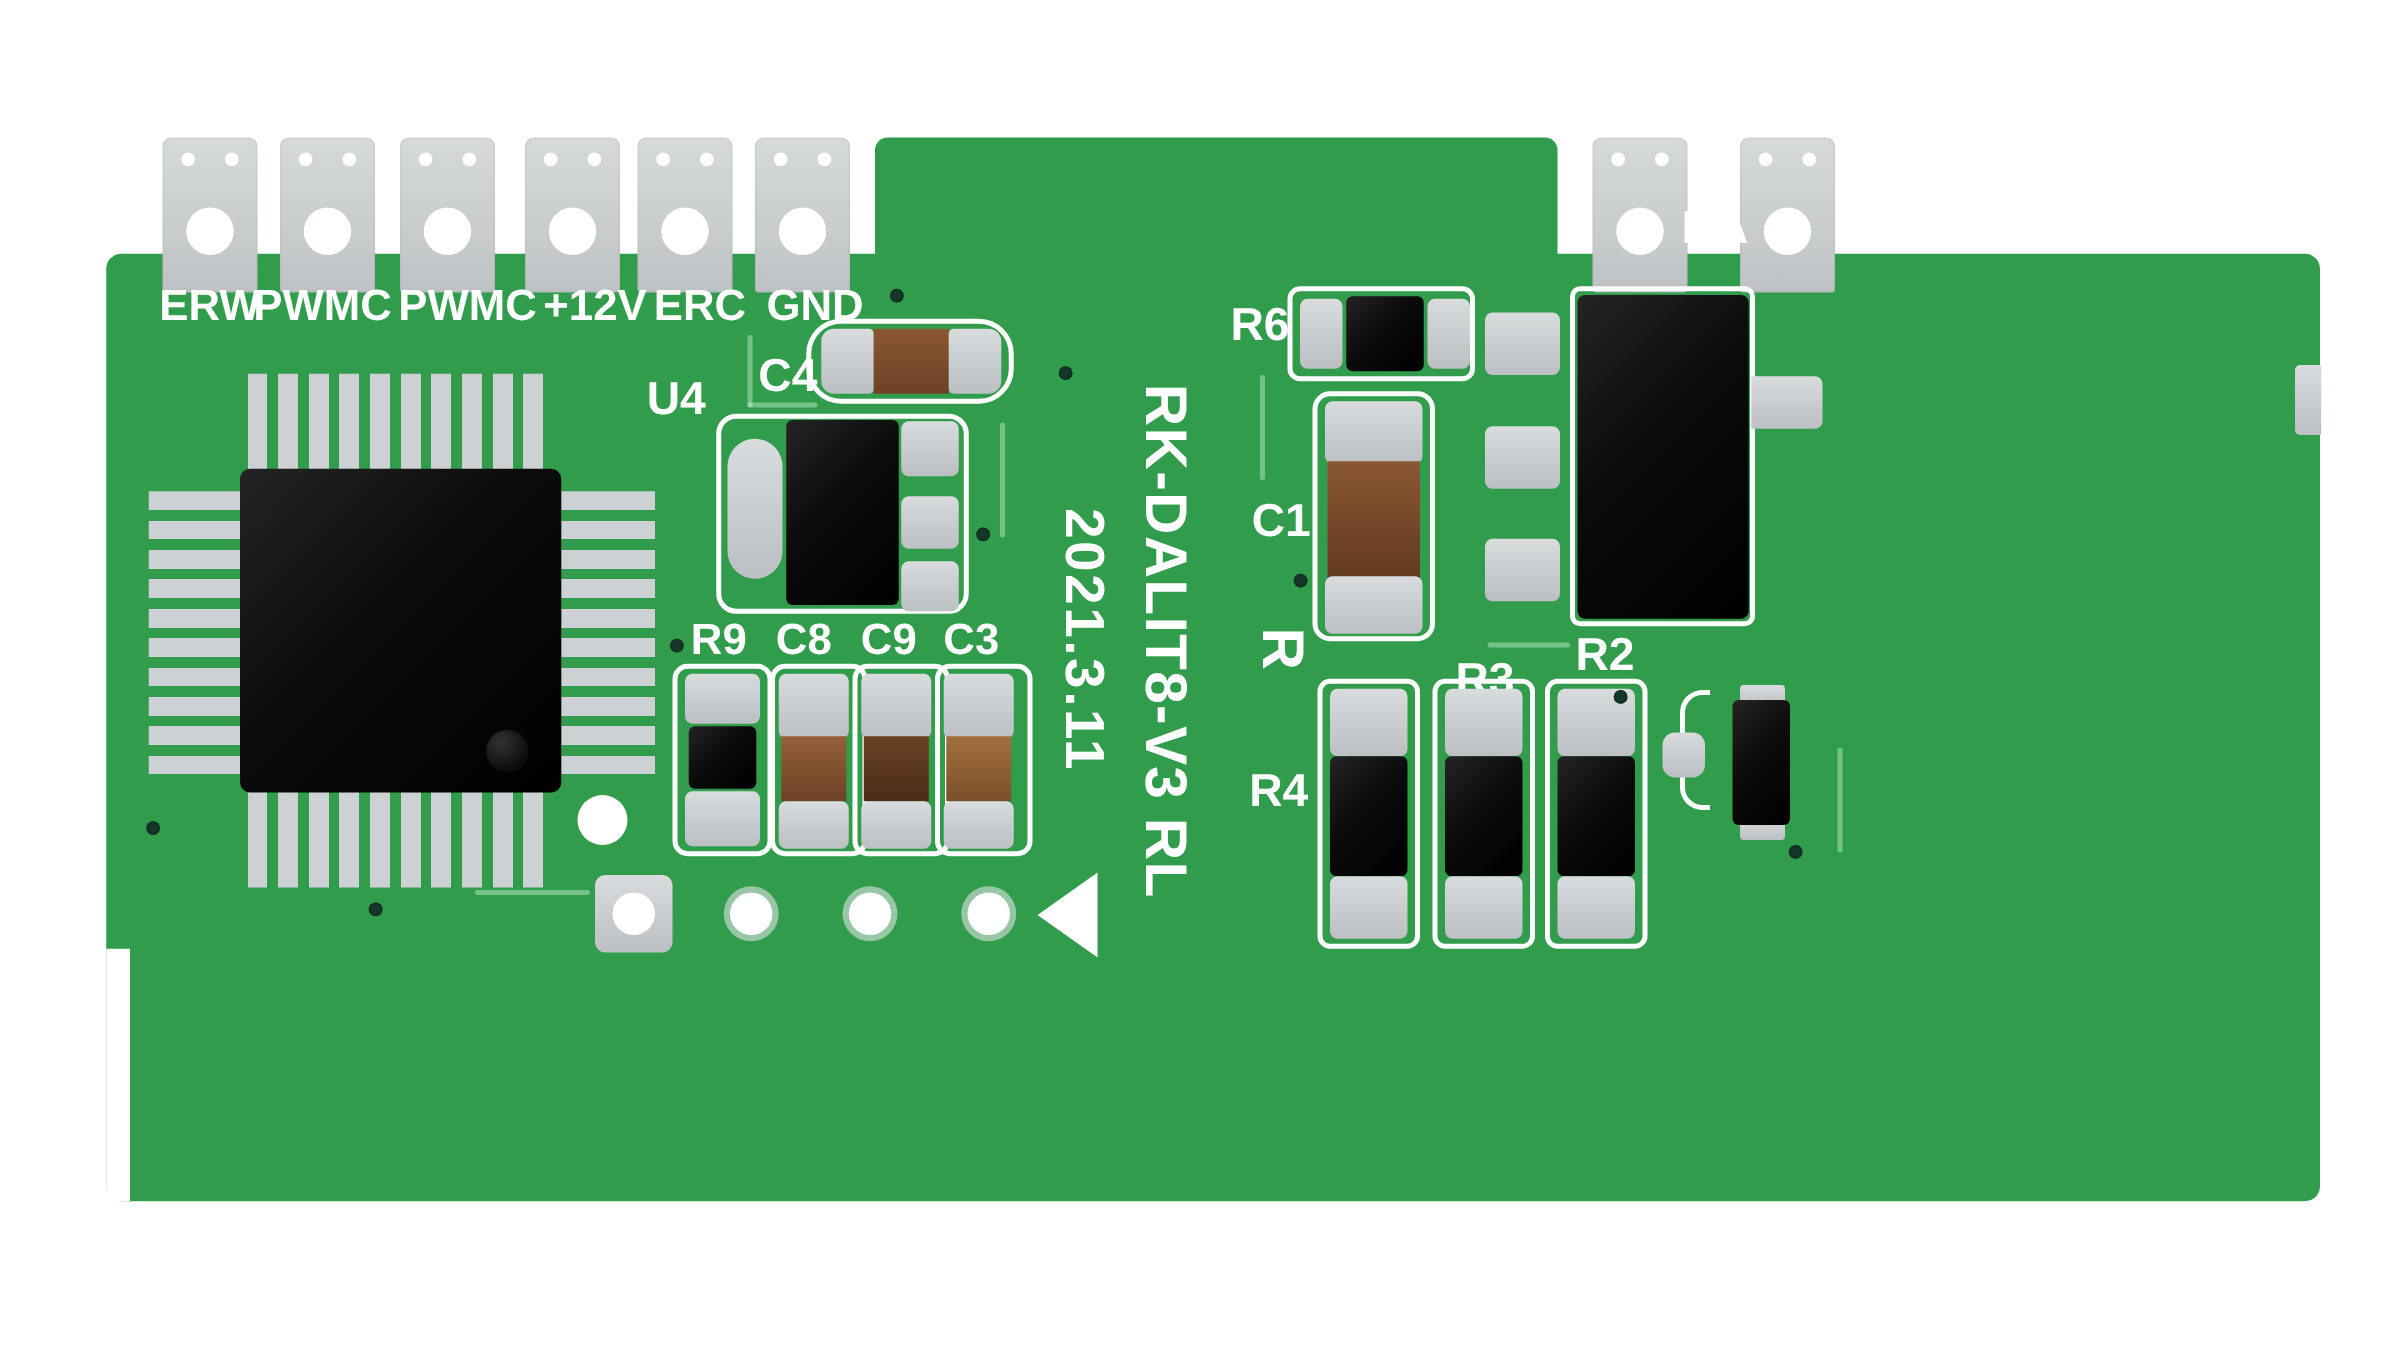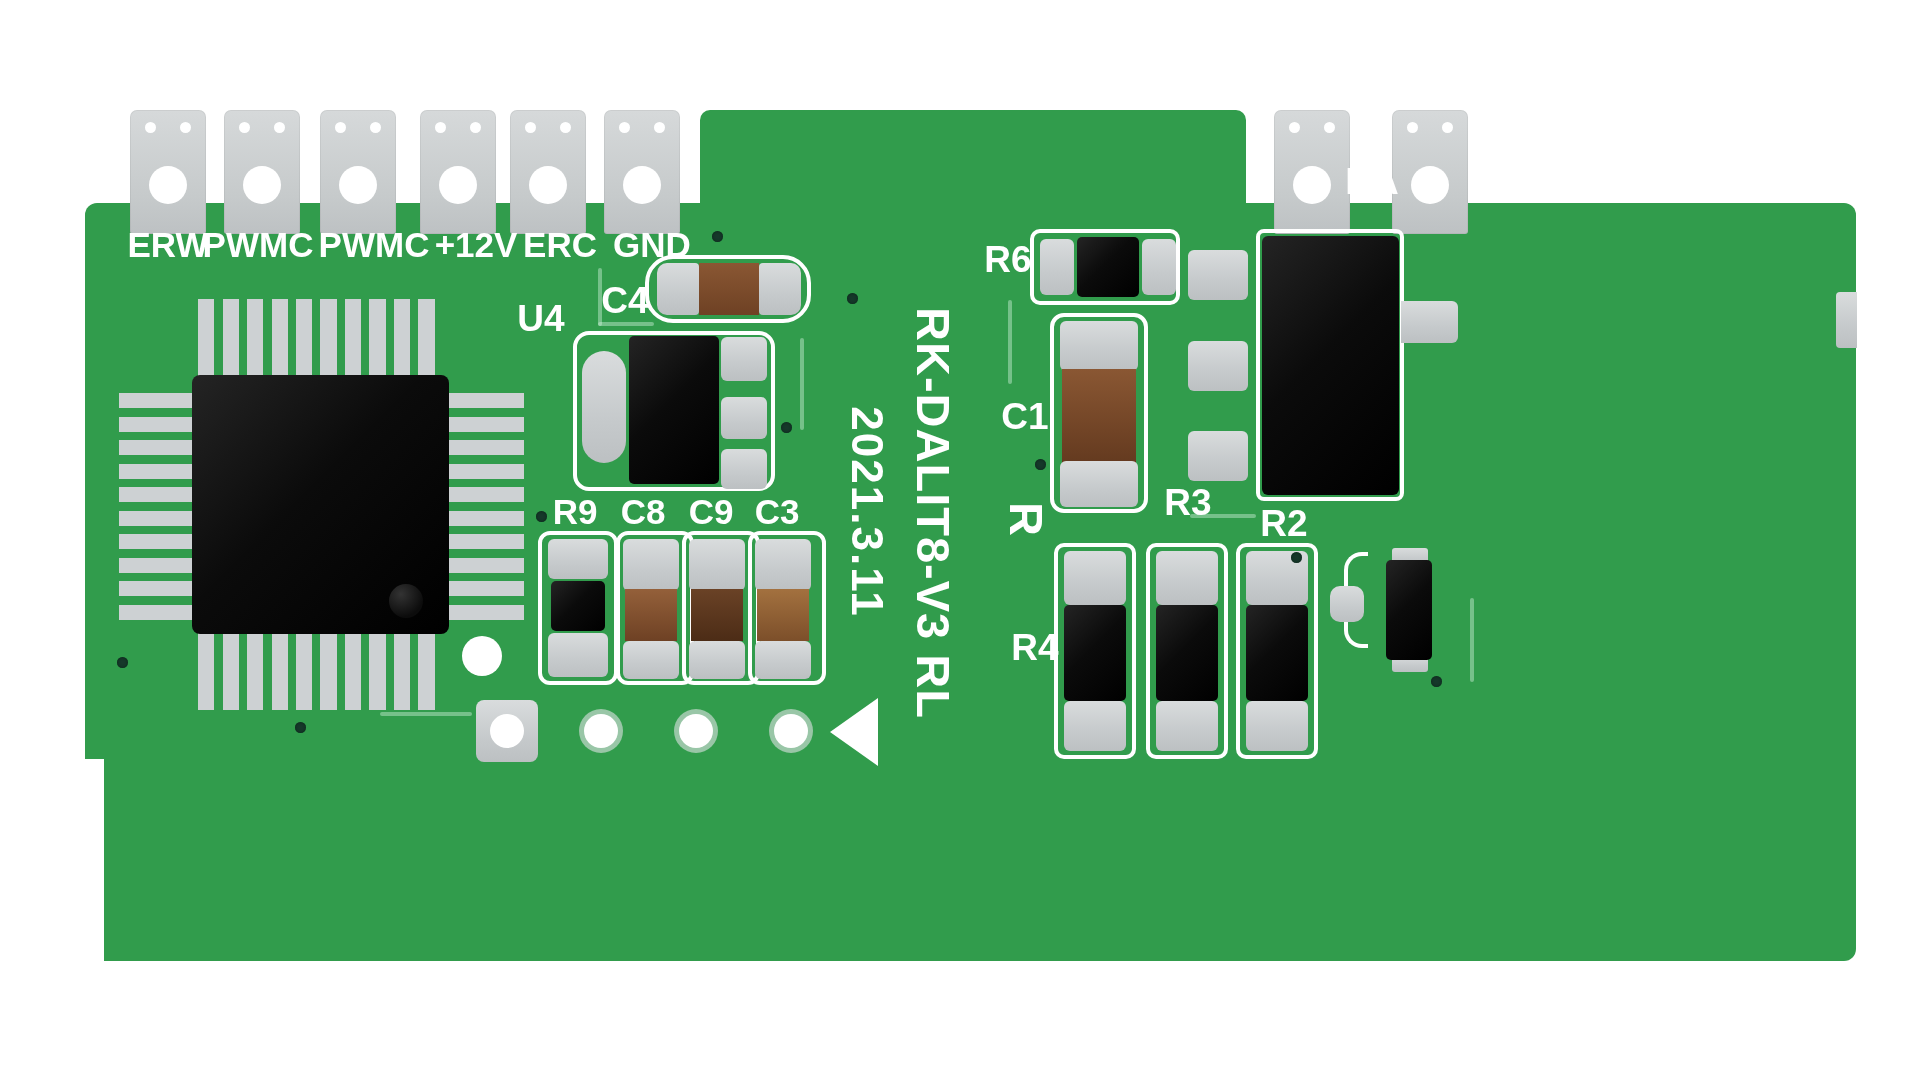--- a/index.html
+++ b/index.html
@@ -111,21 +111,21 @@
   <div class="abs hole" style="left:462px;top:636px;width:40px;height:40px;"></div>
 
   <div class="lbl lbl-lg" style="left:510px;top:299px;width:62px;">U4</div>
   <div class="abs outline" style="left:573px;top:331px;width:202px;height:160px;border-radius:16px;"></div>
   <div class="abs silver" style="left:582px;top:351px;width:44px;height:112px;border-radius:22px;"></div>
   <div class="abs blackc" style="left:629px;top:336px;width:90px;height:148px;"></div>
   <div class="abs silver" style="left:721px;top:337px;width:46px;height:44px;"></div>
   <div class="abs silver" style="left:721px;top:397px;width:46px;height:42px;"></div>
   <div class="abs silver" style="left:721px;top:449px;width:46px;height:40px;"></div>
 
-  <div class="lbl lbl-lg" style="left:596px;top:281px;width:58px;">C4</div>
+  <div class="lbl lbl-lg" style="left:596px;top:281px;width:58px;text-align:right;">C4</div>
   <div class="abs outline" style="left:645px;top:255px;width:166px;height:68px;border-radius:28px;"></div>
   <div class="abs silver" style="left:657px;top:263px;width:42px;height:52px;border-radius:10px 4px 4px 10px;"></div>
   <div class="abs brown" style="left:699px;top:263px;width:60px;height:52px;"></div>
   <div class="abs silver" style="left:759px;top:263px;width:42px;height:52px;border-radius:4px 10px 10px 4px;"></div>
 
   <div class="lbl" style="left:546px;top:493px;width:58px;">R9</div>
   <div class="lbl" style="left:614px;top:493px;width:58px;">C8</div>
   <div class="lbl" style="left:682px;top:493px;width:58px;">C9</div>
   <div class="lbl" style="left:748px;top:493px;width:58px;">C3</div>
 
@@ -172,23 +172,23 @@
   <div class="abs blackc" style="left:1262px;top:236px;width:137px;height:259px;border-radius:6px;"></div>
   <div class="abs silver" style="left:1401px;top:301px;width:57px;height:42px;border-radius:0 6px 6px 0;"></div>
 
   <div class="lbl lbl-lg" style="left:994px;top:397px;width:62px;">C1</div>
   <div class="abs outline" style="left:1050px;top:313px;width:98px;height:200px;border-radius:14px;"></div>
   <div class="abs silver" style="left:1060px;top:321px;width:78px;height:50px;"></div>
   <div class="abs" style="left:1062px;top:369px;width:74px;height:94px;background:linear-gradient(180deg,#8a5733,#643a1f);"></div>
   <div class="abs silver" style="left:1060px;top:461px;width:78px;height:46px;"></div>
 
   <div class="lbl" id="label-r-rot">R</div>
-  <div class="lbl lbl-lg" style="left:1158px;top:483px;width:60px;">R3</div>
+  <div class="lbl lbl-lg" style="left:1158px;top:524px;width:60px;">R3</div>
   <div class="lbl lbl-lg" style="left:1254px;top:504px;width:60px;">R2</div>
-  <div class="lbl lbl-lg" style="left:992px;top:628px;width:62px;margin-left:12px;">R4</div>
+  <div class="lbl lbl-lg" style="left:992px;top:613px;width:62px;">R4</div>
 
   <div class="abs outline" style="left:1054px;top:543px;width:82px;height:216px;border-radius:10px;"></div>
   <div class="abs silver" style="left:1064px;top:551px;width:62px;height:54px;"></div>
   <div class="abs blackc" style="left:1064px;top:605px;width:62px;height:96px;"></div>
   <div class="abs silver" style="left:1064px;top:701px;width:62px;height:50px;"></div>
 
   <div class="abs outline" style="left:1146px;top:543px;width:82px;height:216px;border-radius:10px;"></div>
   <div class="abs silver" style="left:1156px;top:551px;width:62px;height:54px;"></div>
   <div class="abs blackc" style="left:1156px;top:605px;width:62px;height:96px;"></div>
   <div class="abs silver" style="left:1156px;top:701px;width:62px;height:50px;"></div>

